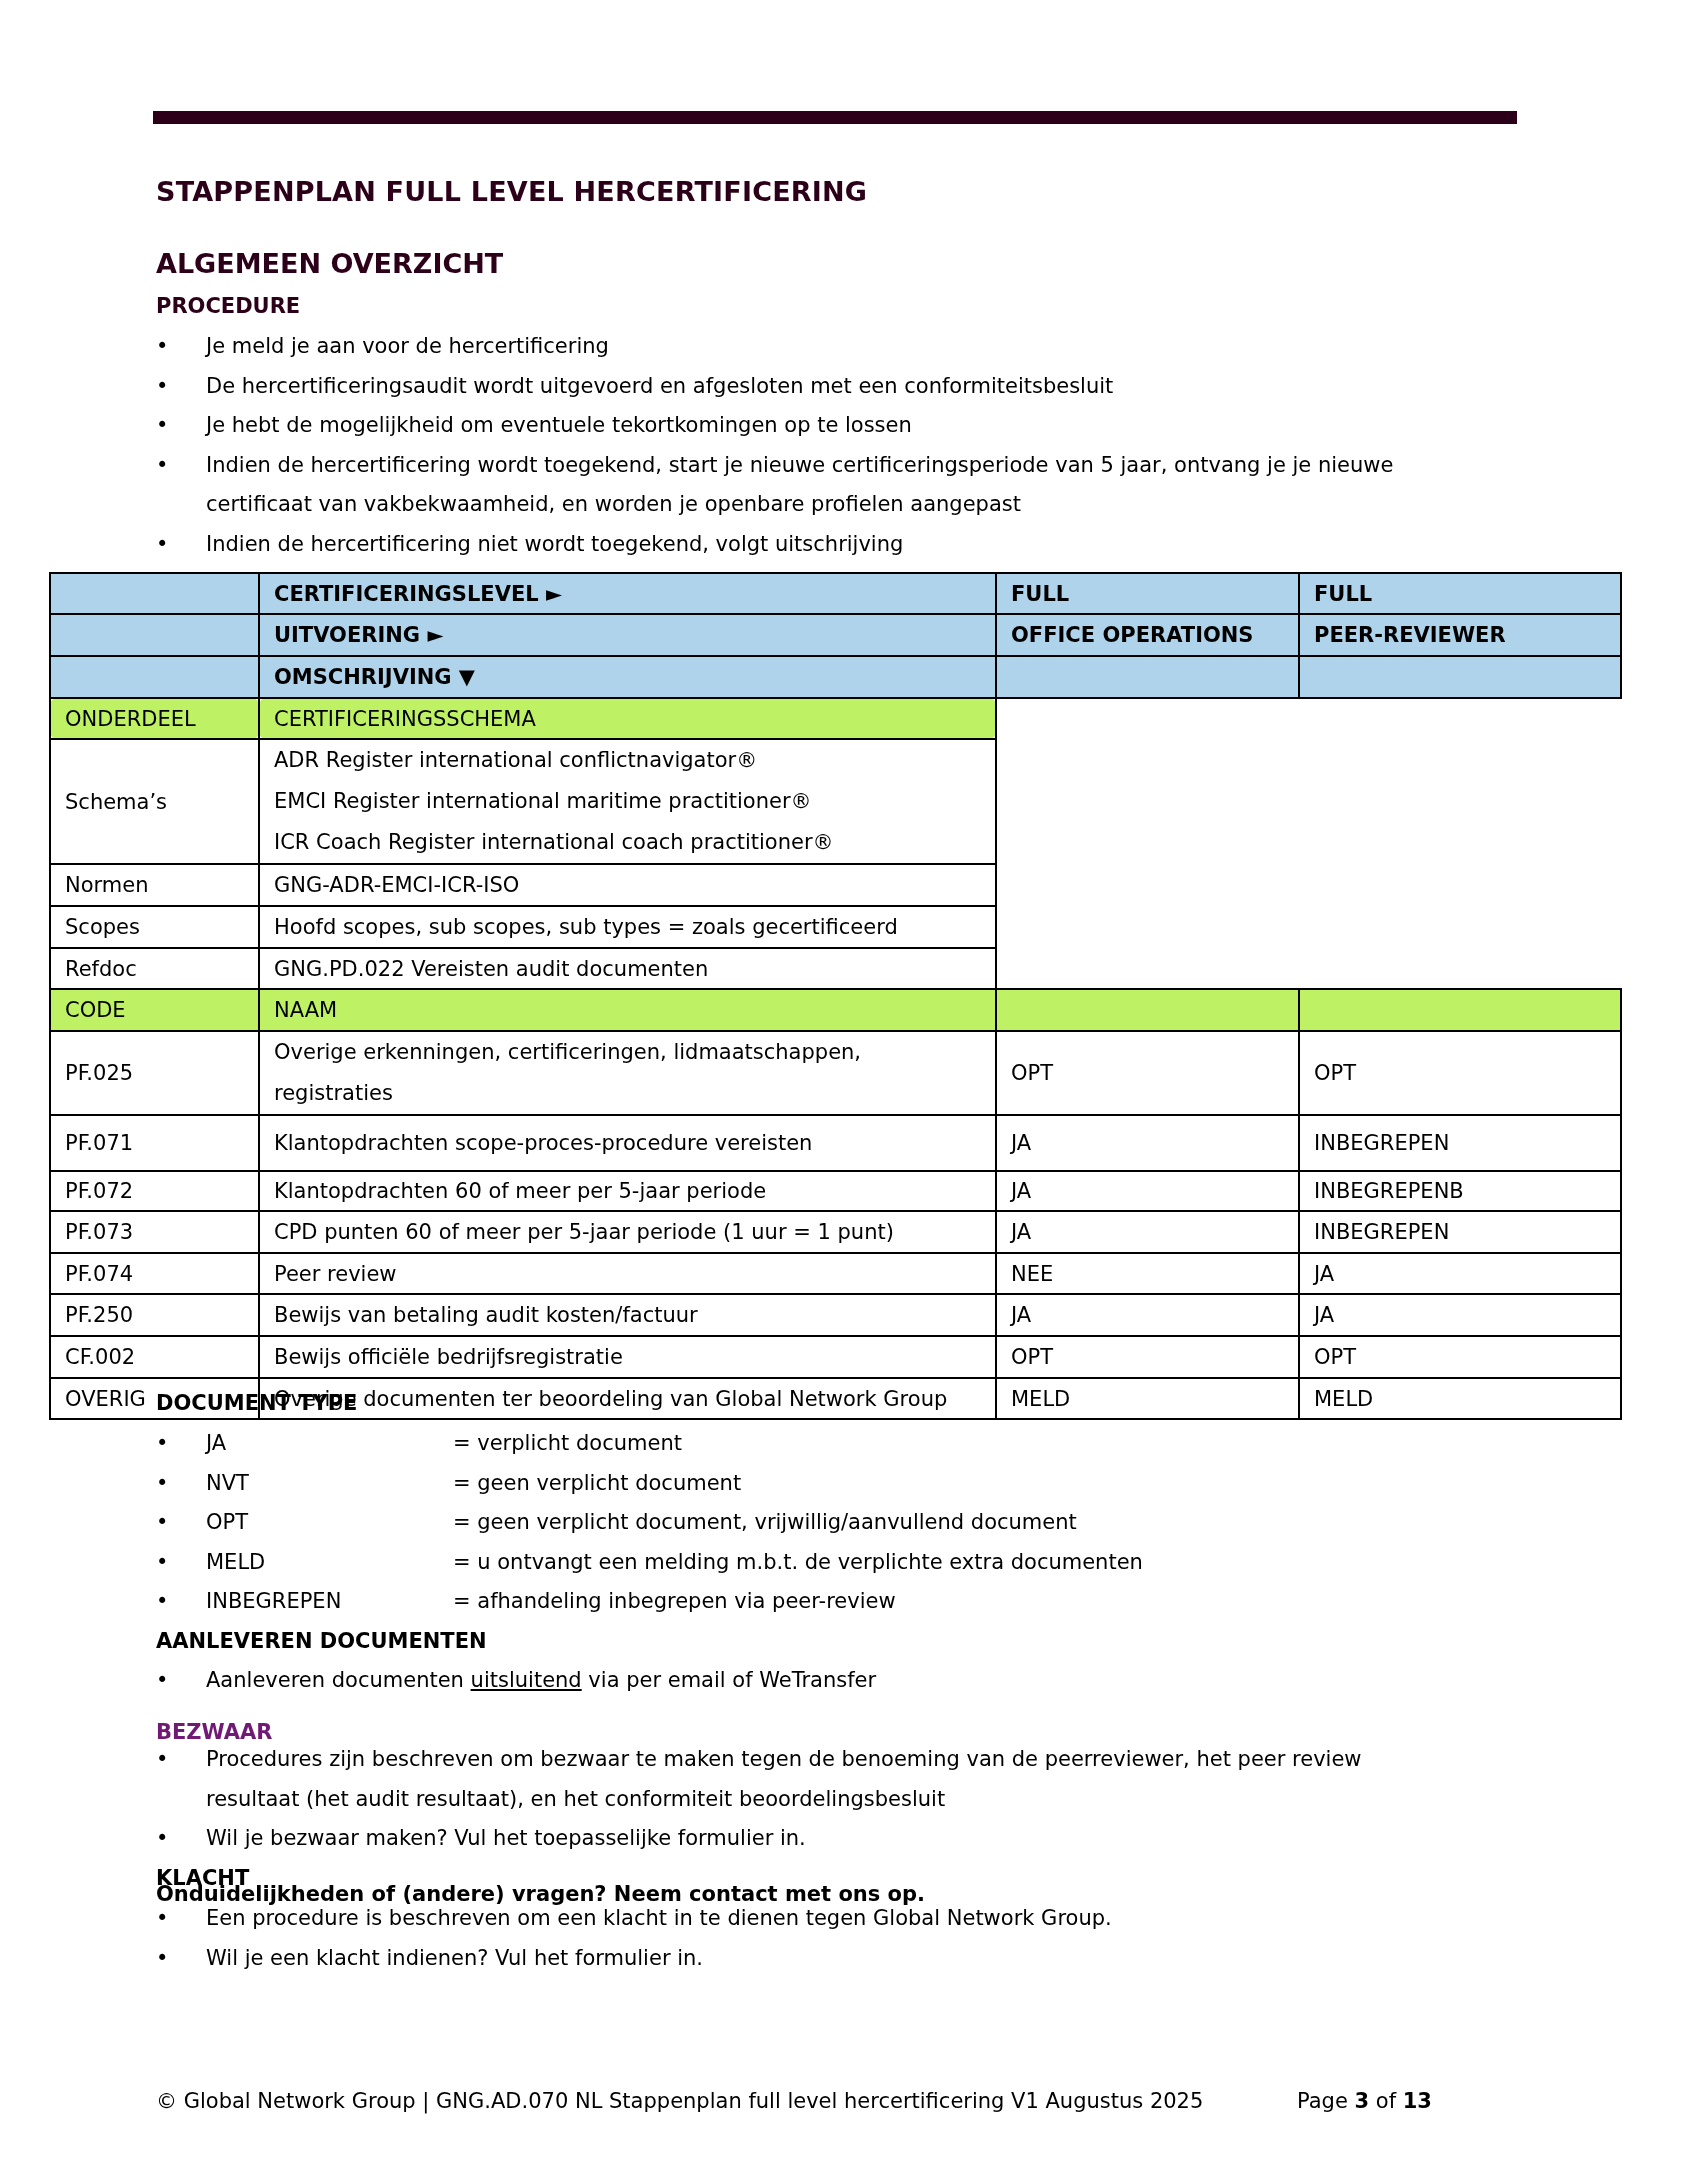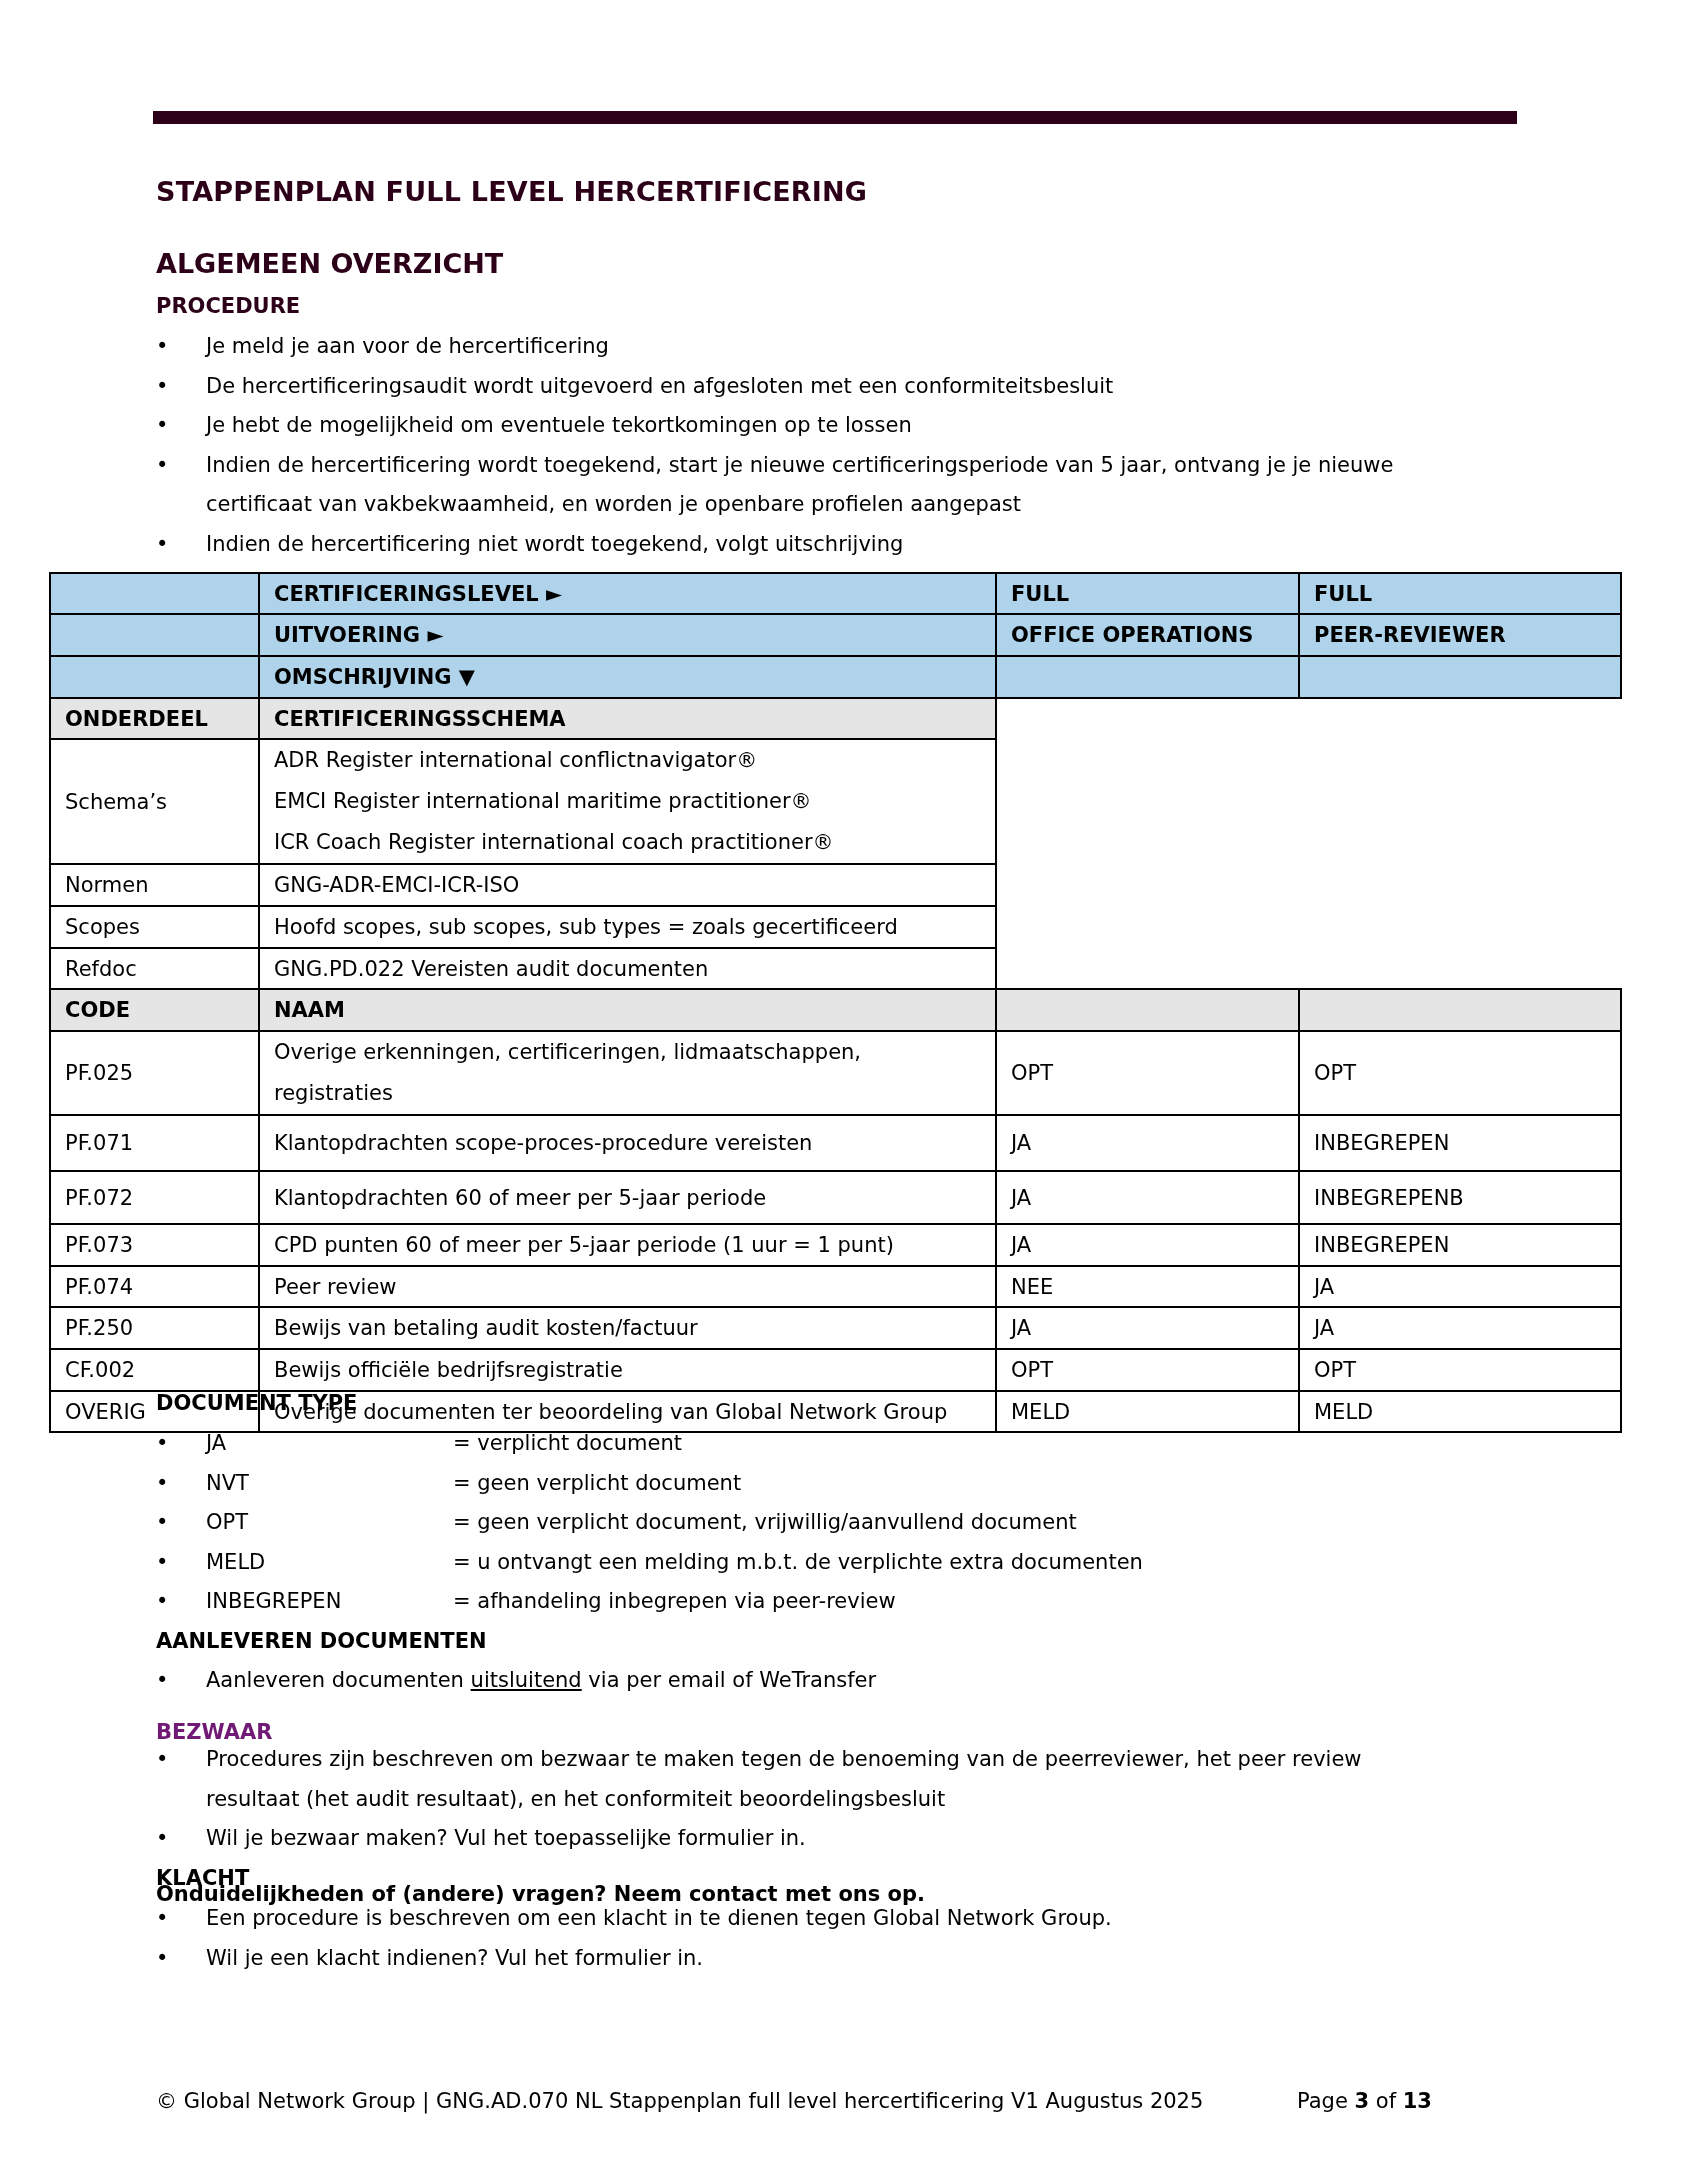--- a/index.html
+++ b/index.html
@@ -9,21 +9,21 @@
   .h1 { left:156px; top:176px; font-size:27px; font-weight:bold; color:#2d0019; letter-spacing:0.2px; }
   .h2 { left:156px; top:248px; font-size:27px; font-weight:bold; color:#2d0019; }
   .h3 { font-size:21px; font-weight:bold; color:#2d0019; left:156px; }
   .blist { left:156px; font-size:21px; }
   .bi { position:absolute; left:0; white-space:nowrap; }
   .bi .dot { position:absolute; left:0; top:0; }
   .bi .txt { position:absolute; left:50px; top:0; }
   table.t { position:absolute; left:49px; top:572px; border-collapse:collapse; font-size:21px; table-layout:fixed; }
   table.t td { border:2px solid #000; padding:0 14px; vertical-align:middle; white-space:nowrap; height:38px; }
   .hdr { background:#afd3ea; font-weight:bold; }
-  .sub { background:#e5e5e5; font-weight:bold; }
+  .sub { background:#bef264; font-weight:normal;border-radius:7px; }
   td.blank { border:none !important; border-left:2px solid #000 !important; background:#fff; }
   .ml { line-height:41px; }
   .dt-code { position:absolute; left:50px; }
   .dt-def { position:absolute; left:297px; }
   .footer { left:156px; top:2089px; font-size:21px; white-space:nowrap; }
   .footer .pg { position:absolute; left:1141px; top:0; }
   u { text-decoration:underline; }
 </style>
 </head>
 <body>
@@ -124,21 +124,21 @@
         </td>
     <td>OPT</td>
     <td>OPT</td>
   </tr>
   <tr style="height:56px">
     <td>PF.071</td>
     <td>Klantopdrachten scope-proces-procedure vereisten</td>
     <td>JA</td>
     <td>INBEGREPEN</td>
   </tr>
-  <tr style="height:53px">
+  <tr style="height:40px">
     <td>PF.072</td>
     <td>Klantopdrachten 60 of meer per 5-jaar periode</td>
     <td>JA</td>
     <td>INBEGREPENB</td>
   </tr>
   <tr style="height:42px">
     <td>PF.073</td>
     <td>CPD punten 60 of meer per 5-jaar periode (1 uur = 1 punt)</td>
     <td>JA</td>
     <td>INBEGREPEN</td>

